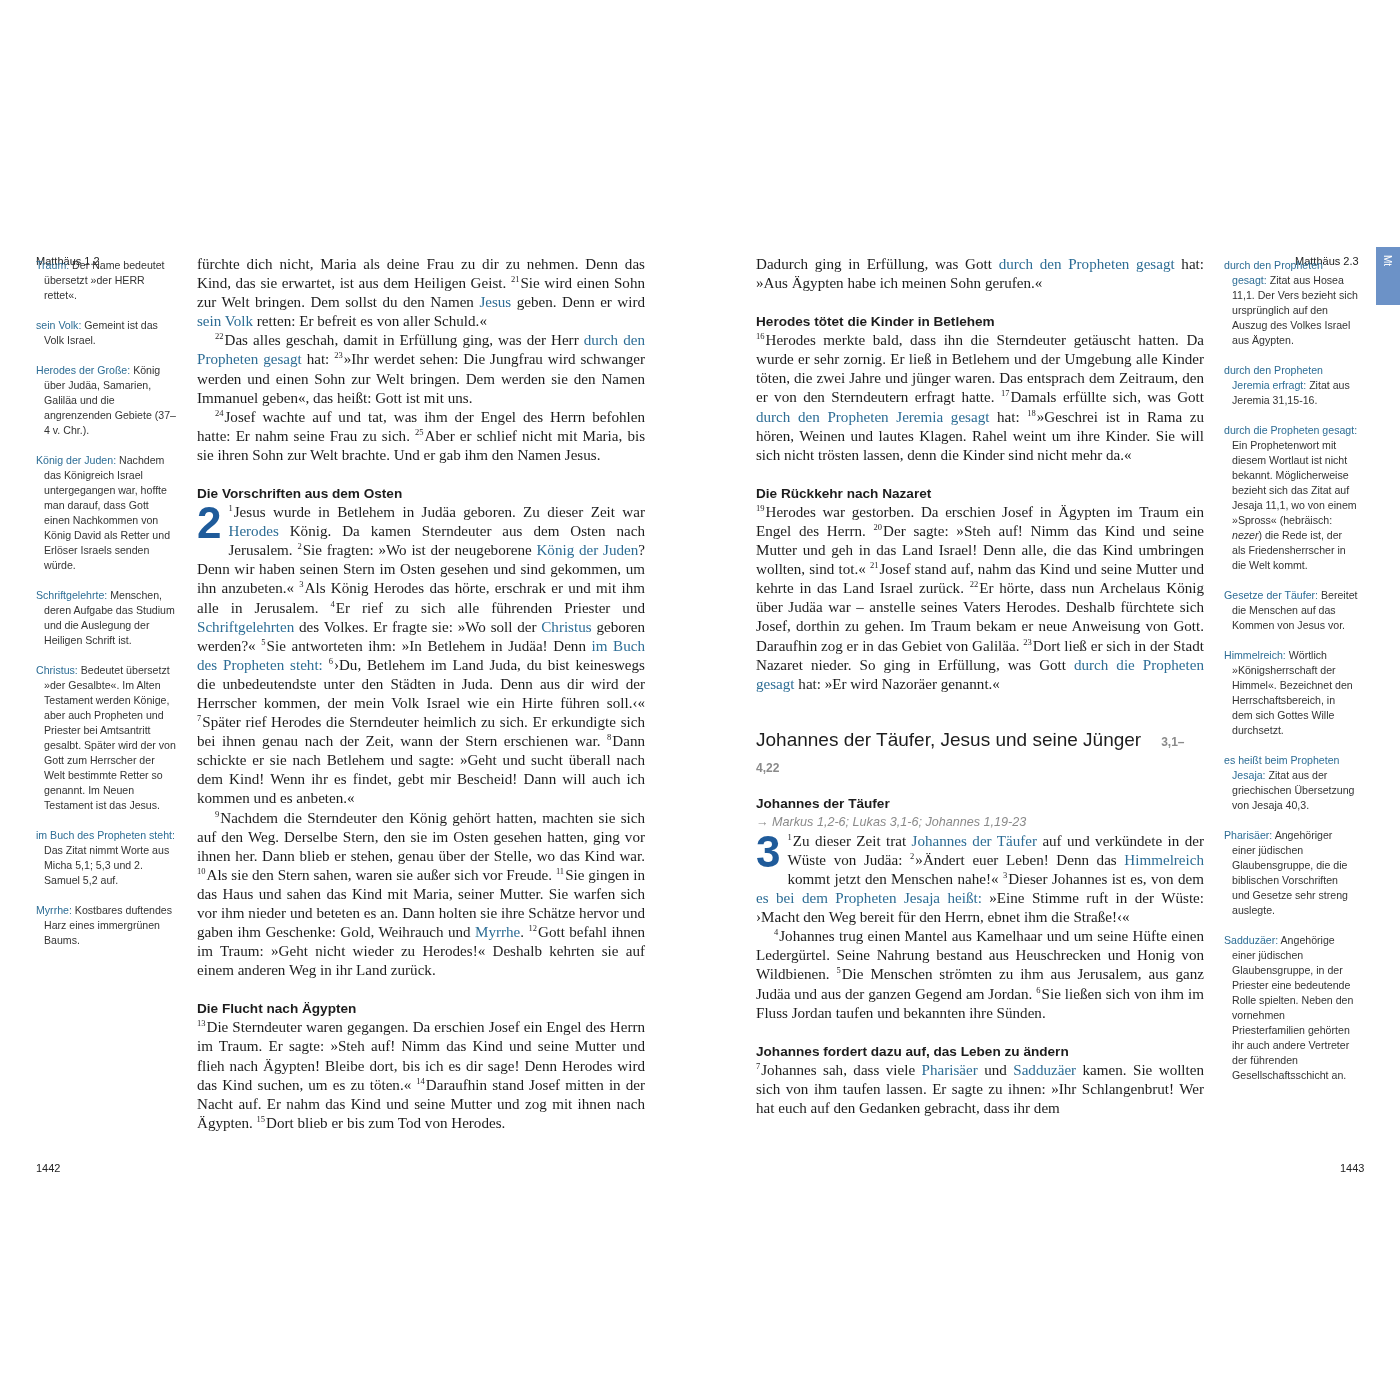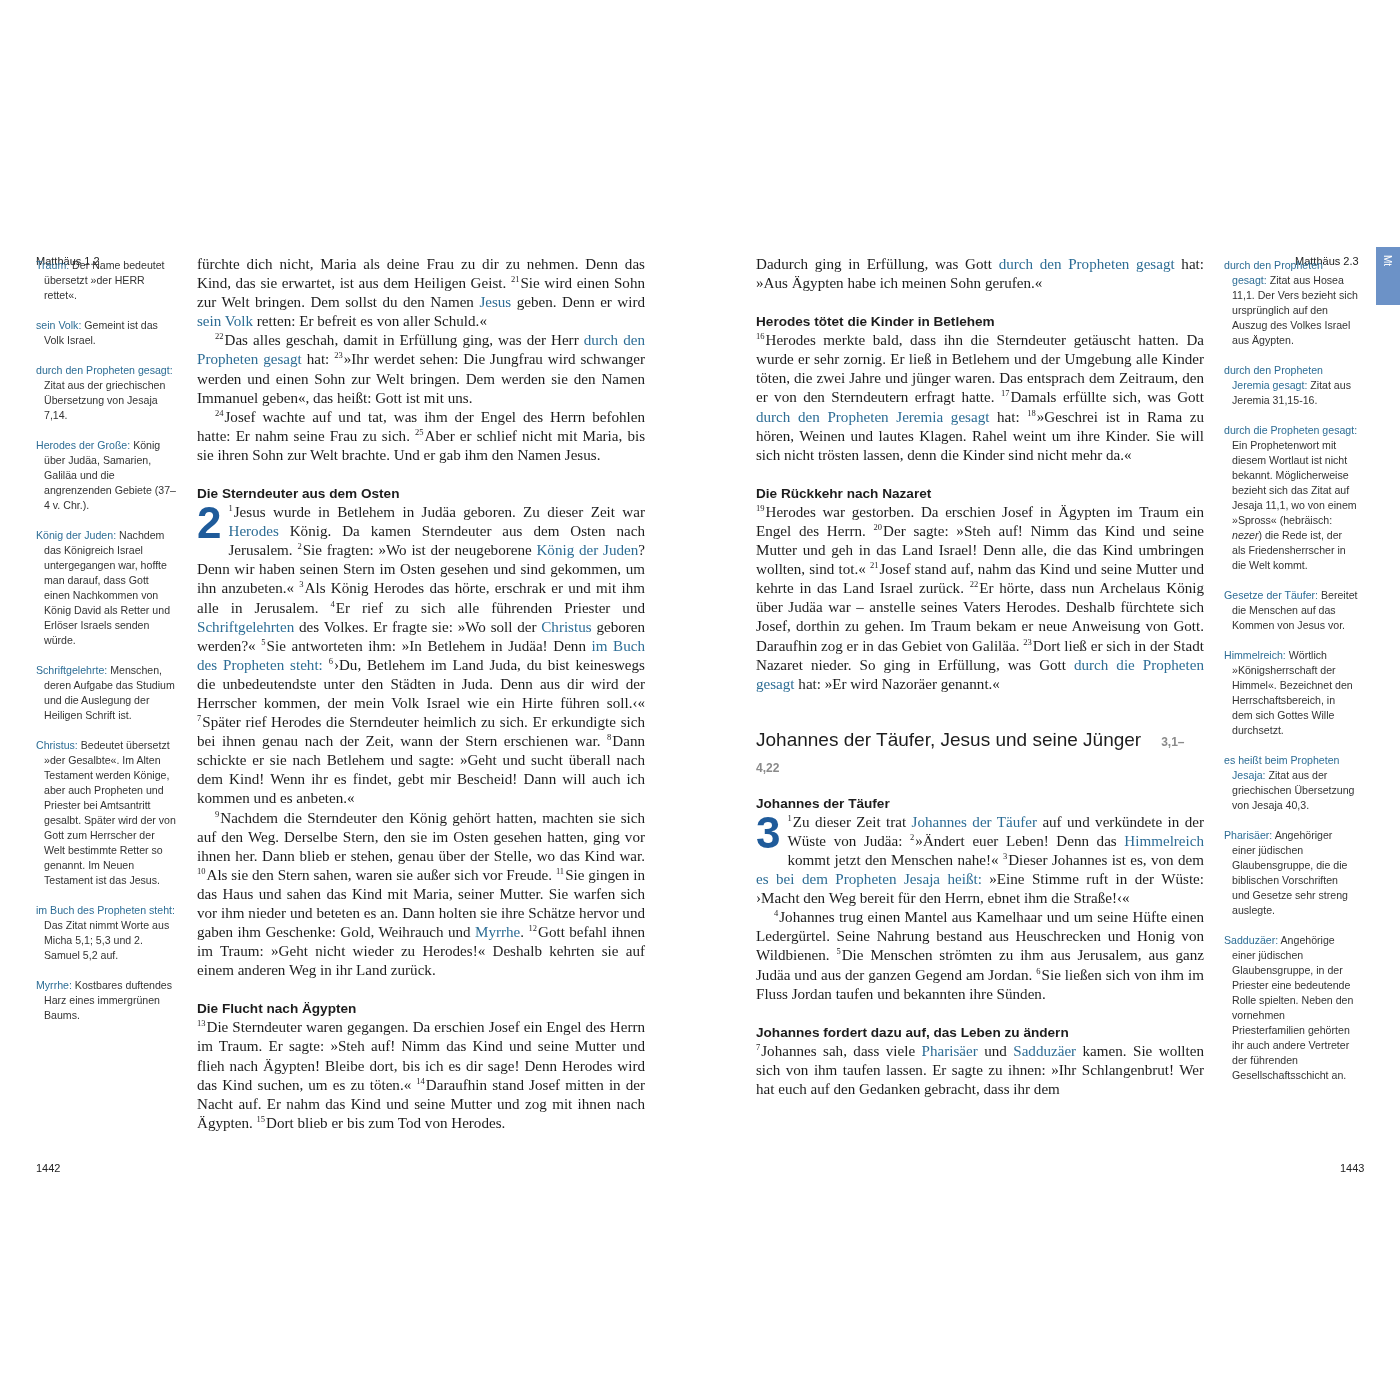--- a/index.html
+++ b/index.html
@@ -28,35 +28,34 @@
 </style>
 </head>
 <body>
 
 <div>
   <div class="running-head sans" style="left:36px;">Matthäus 1.2</div>
 
   <div class="margin-col sans" style="left:36px; width:140px;">
     <div class="note"><span class="term">Traum:</span><span> Der Name bedeutet übersetzt »der HERR rettet«.</span></div>
     <div class="note"><span class="term">sein Volk:</span><span> Gemeint ist das Volk Israel.</span></div>
-    <div class="note"><span class="term">durch den Propheten gesagt:</span><span> Zitat aus der griechischen Übersetzung von Jesaja 7,14.</span></div>
     <div class="note"><span class="term">Herodes der Große:</span><span> König über Judäa, Samarien, Galiläa und die angrenzenden Gebiete (37–4 v. Chr.).</span></div>
     <div class="note"><span class="term">König der Juden:</span><span> Nachdem das Königreich Israel untergegangen war, hoffte man darauf, dass Gott einen Nachkommen von König David als Retter und Erlöser Israels senden würde.</span></div>
     <div class="note"><span class="term">Schriftgelehrte:</span><span> Menschen, deren Aufgabe das Studium und die Auslegung der Heiligen Schrift ist.</span></div>
     <div class="note"><span class="term">Christus:</span><span> Bedeutet übersetzt »der Gesalbte«. Im Alten Testament werden Könige, aber auch Propheten und Priester bei Amtsantritt gesalbt. Später wird der von Gott zum Herrscher der Welt bestimmte Retter so genannt. Im Neuen Testament ist das Jesus.</span></div>
     <div class="note"><span class="term">im Buch des Propheten steht:</span><span> Das Zitat nimmt Worte aus Micha 5,1; 5,3 und 2. Samuel 5,2 auf.</span></div>
     <div class="note"><span class="term">Myrrhe:</span><span> Kostbares duftendes Harz eines immergrünen Baums.</span></div>
   </div>
 
   <div class="main-col serif" style="left:197px; width:448px;">
     <p><span>fürchte dich nicht, Maria als deine Frau zu dir zu nehmen. Denn das Kind, das sie erwartet, ist aus dem Heiligen Geist. </span><sup class="v">21</sup><span>Sie wird einen Sohn zur Welt bringen. Dem sollst du den Namen </span><span class="kw">Jesus</span><span> geben. Denn er wird </span><span class="kw">sein Volk</span><span> retten: Er befreit es von aller Schuld.«</span></p>
     <p class="indent"><sup class="v">22</sup><span>Das alles geschah, damit in Erfüllung ging, was der Herr </span><span class="kw">durch den Propheten gesagt</span><span> hat: </span><sup class="v">23</sup><span>»Ihr werdet sehen: Die Jungfrau wird schwanger werden und einen Sohn zur Welt bringen. Dem werden sie den Namen Immanuel geben«, das heißt: Gott ist mit uns.</span></p>
     <p class="indent"><sup class="v">24</sup><span>Josef wachte auf und tat, was ihm der Engel des Herrn befohlen hatte: Er nahm seine Frau zu sich. </span><sup class="v">25</sup><span>Aber er schlief nicht mit Maria, bis sie ihren Sohn zur Welt brachte. Und er gab ihm den Namen Jesus.</span></p>
 
-    <div class="section-head">Die Sterndeuter aus dem Osten</div>
+    <div class="section-head">Die Vorschriften aus dem Osten</div>
     <p><span class="chapter-num">2</span><sup class="v">1</sup><span>Jesus wurde in Betlehem in Judäa geboren. Zu dieser Zeit war </span><span class="kw">Herodes</span><span> König. Da kamen Sterndeuter aus dem Osten nach Jerusalem. </span><sup class="v">2</sup><span>Sie fragten: »Wo ist der neugeborene </span><span class="kw">König der Juden</span><span>? Denn wir haben seinen Stern im Osten gesehen und sind gekommen, um ihn anzubeten.« </span><sup class="v">3</sup><span>Als König Herodes das hörte, erschrak er und mit ihm alle in Jerusalem. </span><sup class="v">4</sup><span>Er rief zu sich alle führenden Priester und </span><span class="kw">Schriftgelehrten</span><span> des Volkes. Er fragte sie: »Wo soll der </span><span class="kw">Christus</span><span> geboren werden?« </span><sup class="v">5</sup><span>Sie antworteten ihm: »In Betlehem in Judäa! Denn </span><span class="kw">im Buch des Propheten steht:</span><span> </span><sup class="v">6</sup><span>›Du, Betlehem im Land Juda, du bist keineswegs die unbedeutendste unter den Städten in Juda. Denn aus dir wird der Herrscher kommen, der mein Volk Israel wie ein Hirte führen soll.‹« </span><sup class="v">7</sup><span>Später rief Herodes die Sterndeuter heimlich zu sich. Er erkundigte sich bei ihnen genau nach der Zeit, wann der Stern erschienen war. </span><sup class="v">8</sup><span>Dann schickte er sie nach Betlehem und sagte: »Geht und sucht überall nach dem Kind! Wenn ihr es findet, gebt mir Bescheid! Dann will auch ich kommen und es anbeten.«</span></p>
     <p class="indent"><sup class="v">9</sup><span>Nachdem die Sterndeuter den König gehört hatten, machten sie sich auf den Weg. Derselbe Stern, den sie im Osten gesehen hatten, ging vor ihnen her. Dann blieb er stehen, genau über der Stelle, wo das Kind war. </span><sup class="v">10</sup><span>Als sie den Stern sahen, waren sie außer sich vor Freude. </span><sup class="v">11</sup><span>Sie gingen in das Haus und sahen das Kind mit Maria, seiner Mutter. Sie warfen sich vor ihm nieder und beteten es an. Dann holten sie ihre Schätze hervor und gaben ihm Geschenke: Gold, Weihrauch und </span><span class="kw">Myrrhe</span><span>. </span><sup class="v">12</sup><span>Gott befahl ihnen im Traum: »Geht nicht wieder zu Herodes!« Deshalb kehrten sie auf einem anderen Weg in ihr Land zurück.</span></p>
 
     <div class="section-head">Die Flucht nach Ägypten</div>
     <p><sup class="v">13</sup><span>Die Sterndeuter waren gegangen. Da erschien Josef ein Engel des Herrn im Traum. Er sagte: »Steh auf! Nimm das Kind und seine Mutter und flieh nach Ägypten! Bleibe dort, bis ich es dir sage! Denn Herodes wird das Kind suchen, um es zu töten.« </span><sup class="v">14</sup><span>Daraufhin stand Josef mitten in der Nacht auf. Er nahm das Kind und seine Mutter und zog mit ihnen nach Ägypten. </span><sup class="v">15</sup><span>Dort blieb er bis zum Tod von Herodes.</span></p>
   </div>
 
   <div class="folio sans" style="left:36px;">1442</div>
 </div>
 
@@ -72,30 +71,31 @@
 
     <div class="section-head">Herodes tötet die Kinder in Betlehem</div>
     <p><sup class="v">16</sup><span>Herodes merkte bald, dass ihn die Sterndeuter getäuscht hatten. Da wurde er sehr zornig. Er ließ in Betlehem und der Umgebung alle Kinder töten, die zwei Jahre und jünger waren. Das entsprach dem Zeitraum, den er von den Sterndeutern erfragt hatte. </span><sup class="v">17</sup><span>Damals erfüllte sich, was Gott </span><span class="kw">durch den Propheten Jeremia gesagt</span><span> hat: </span><sup class="v">18</sup><span>»Geschrei ist in Rama zu hören, Weinen und lautes Klagen. Rahel weint um ihre Kinder. Sie will sich nicht trösten lassen, denn die Kinder sind nicht mehr da.«</span></p>
 
     <div class="section-head">Die Rückkehr nach Nazaret</div>
     <p><sup class="v">19</sup><span>Herodes war gestorben. Da erschien Josef in Ägypten im Traum ein Engel des Herrn. </span><sup class="v">20</sup><span>Der sagte: »Steh auf! Nimm das Kind und seine Mutter und geh in das Land Israel! Denn alle, die das Kind umbringen wollten, sind tot.« </span><sup class="v">21</sup><span>Josef stand auf, nahm das Kind und seine Mutter und kehrte in das Land Israel zurück. </span><sup class="v">22</sup><span>Er hörte, dass nun Archelaus König über Judäa war – anstelle seines Vaters Herodes. Deshalb fürchtete sich Josef, dorthin zu gehen. Im Traum bekam er neue Anweisung von Gott. Daraufhin zog er in das Gebiet von Galiläa. </span><sup class="v">23</sup><span>Dort ließ er sich in der Stadt Nazaret nieder. So ging in Erfüllung, was Gott </span><span class="kw">durch die Propheten gesagt</span><span> hat: »Er wird Nazoräer genannt.«</span></p>
 
     <div class="major-head"><span>Johannes der Täufer, Jesus und seine Jünger</span><span class="range">3,1–4,22</span></div>
 
     <div class="section-head first">Johannes der Täufer</div>
+    <div class="parallel">→ Markus 1,2-6; Lukas 3,1-6; Johannes 1,19-23</div>
     <p><span class="chapter-num">3</span><sup class="v">1</sup><span>Zu dieser Zeit trat </span><span class="kw">Johannes der Täufer</span><span> auf und verkündete in der Wüste von Judäa: </span><sup class="v">2</sup><span>»Ändert euer Leben! Denn das </span><span class="kw">Himmelreich</span><span> kommt jetzt den Menschen nahe!« </span><sup class="v">3</sup><span>Dieser Johannes ist es, von dem </span><span class="kw">es bei dem Propheten Jesaja heißt:</span><span> »Eine Stimme ruft in der Wüste: ›Macht den Weg bereit für den Herrn, ebnet ihm die Straße!‹«</span></p>
     <p class="indent"><sup class="v">4</sup><span>Johannes trug einen Mantel aus Kamelhaar und um seine Hüfte einen Ledergürtel. Seine Nahrung bestand aus Heuschrecken und Honig von Wildbienen. </span><sup class="v">5</sup><span>Die Menschen strömten zu ihm aus Jerusalem, aus ganz Judäa und aus der ganzen Gegend am Jordan. </span><sup class="v">6</sup><span>Sie ließen sich von ihm im Fluss Jordan taufen und bekannten ihre Sünden.</span></p>
 
     <div class="section-head">Johannes fordert dazu auf, das Leben zu ändern</div>
     <p><sup class="v">7</sup><span>Johannes sah, dass viele </span><span class="kw">Pharisäer</span><span> und </span><span class="kw">Sadduzäer</span><span> kamen. Sie wollten sich von ihm taufen lassen. Er sagte zu ihnen: »Ihr Schlangenbrut! Wer hat euch auf den Gedanken gebracht, dass ihr dem</span></p>
   </div>
 
   <div class="margin-col sans" style="left:1224px; width:134px;">
     <div class="note"><span class="term">durch den Propheten gesagt:</span><span> Zitat aus Hosea 11,1. Der Vers bezieht sich ursprünglich auf den Auszug des Volkes Israel aus Ägypten.</span></div>
-    <div class="note"><span class="term">durch den Propheten Jeremia gesagt:</span><span> Zitat aus Jeremia 31,15-16.</span></div>
+    <div class="note"><span class="term">durch den Propheten Jeremia erfragt:</span><span> Zitat aus Jeremia 31,15-16.</span></div>
     <div class="note"><span class="term">durch die Propheten gesagt:</span><span> Ein Prophetenwort mit diesem Wortlaut ist nicht bekannt. Möglicherweise bezieht sich das Zitat auf Jesaja 11,1, wo von einem »Spross« (hebräisch: </span><em>nezer</em><span>) die Rede ist, der als Friedensherrscher in die Welt kommt.</span></div>
     <div class="note"><span class="term">Gesetze der Täufer:</span><span> Bereitet die Menschen auf das Kommen von Jesus vor.</span></div>
     <div class="note"><span class="term">Himmelreich:</span><span> Wörtlich »Königsherrschaft der Himmel«. Bezeichnet den Herrschaftsbereich, in dem sich Gottes Wille durchsetzt.</span></div>
     <div class="note"><span class="term">es heißt beim Propheten Jesaja:</span><span> Zitat aus der griechischen Übersetzung von Jesaja 40,3.</span></div>
     <div class="note"><span class="term">Pharisäer:</span><span> Angehöriger einer jüdischen Glaubensgruppe, die die biblischen Vorschriften und Gesetze sehr streng auslegte.</span></div>
     <div class="note"><span class="term">Sadduzäer:</span><span> Angehörige einer jüdischen Glaubensgruppe, in der Priester eine bedeutende Rolle spielten. Neben den vornehmen Priesterfamilien gehörten ihr auch andere Vertreter der führenden Gesellschaftsschicht an.</span></div>
   </div>
 
   <div class="folio sans" style="left:1340px;">1443</div>
 </div>

